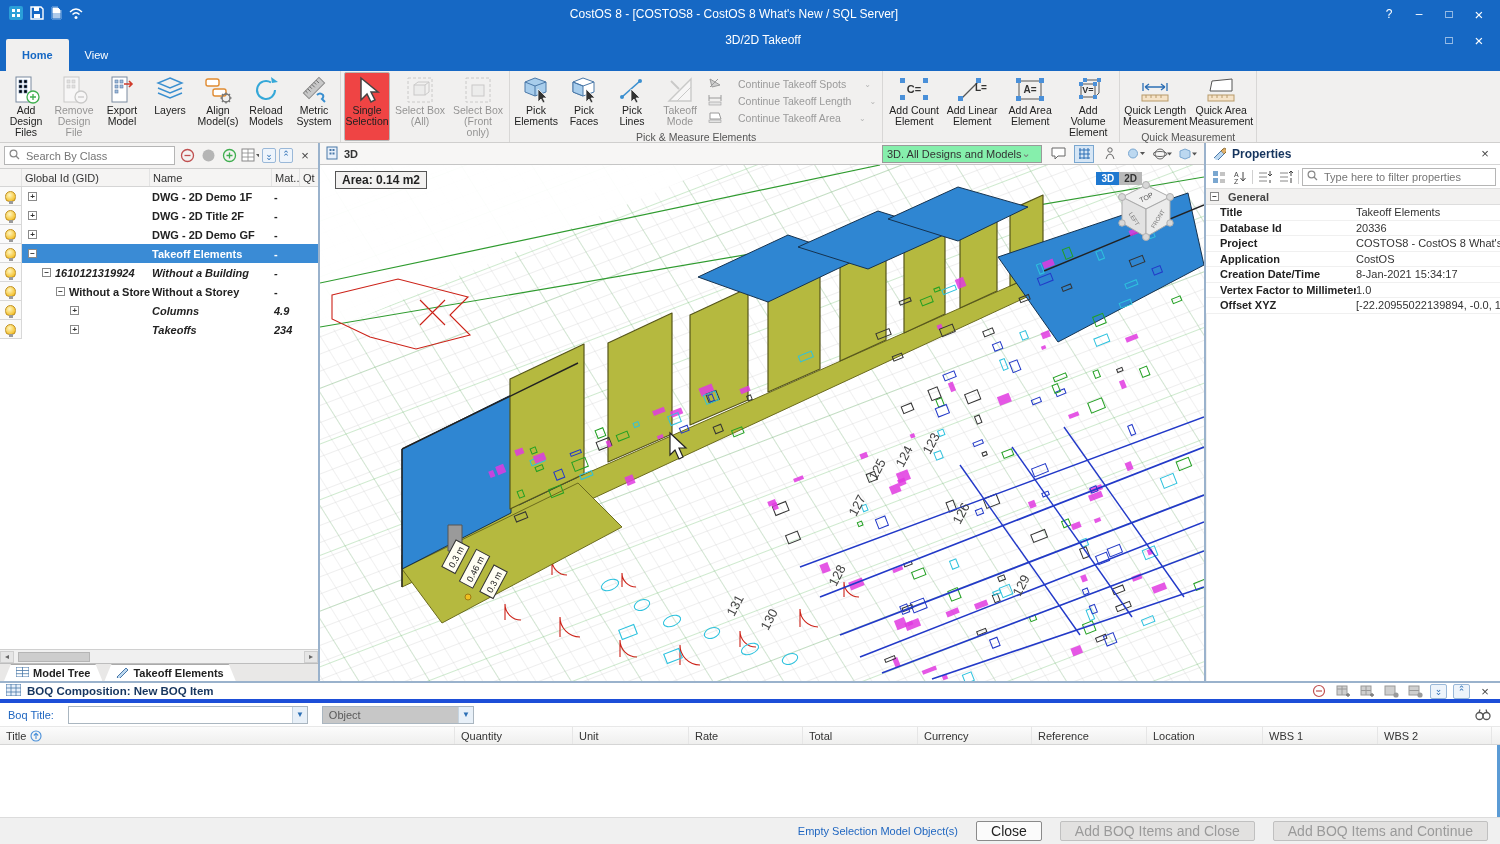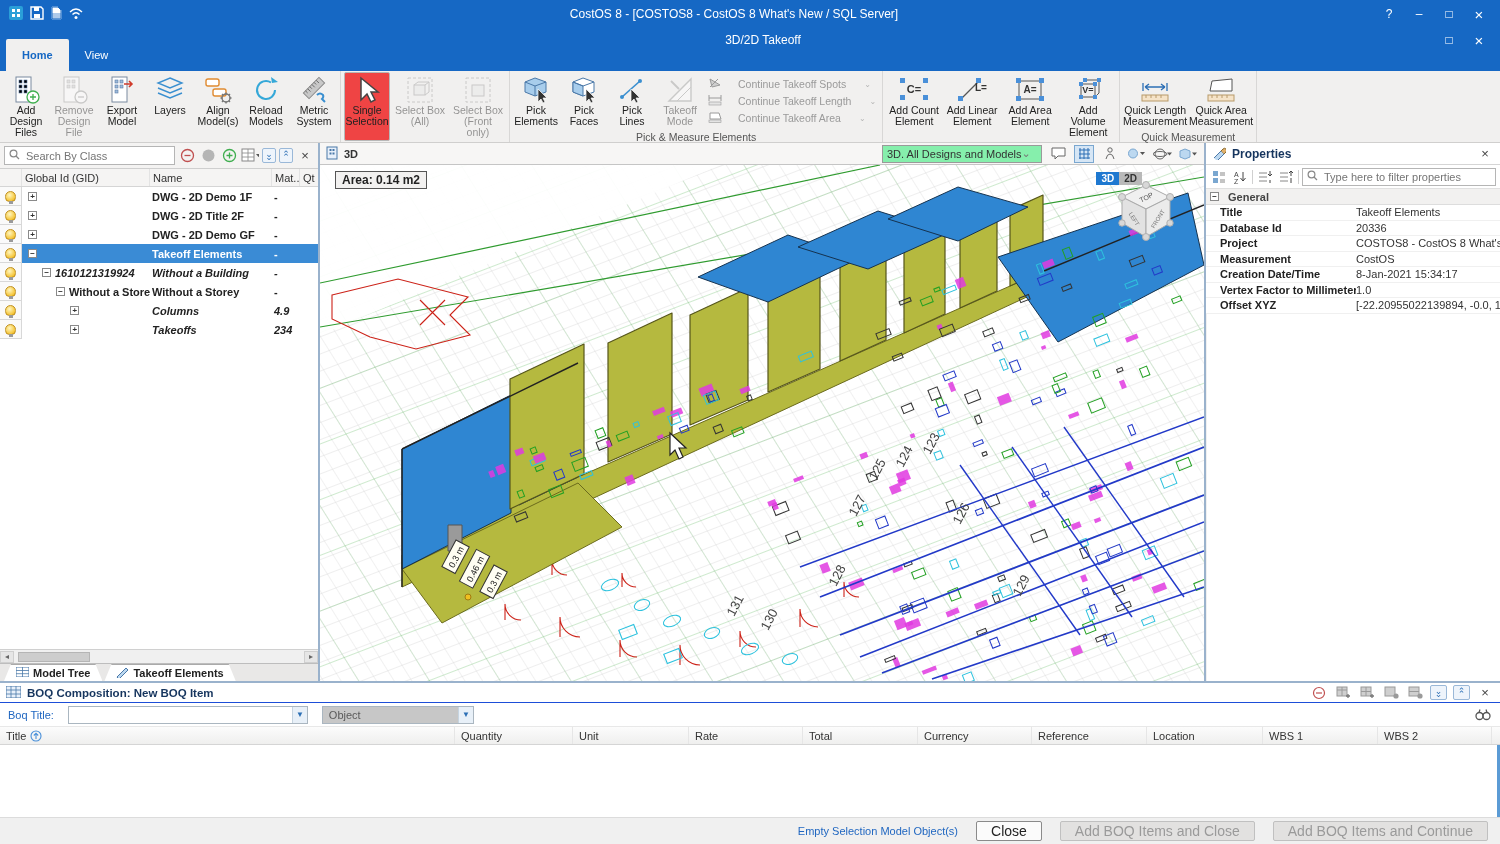--- a/index.html
+++ b/index.html
@@ -85,21 +85,21 @@
   .ptb .sep{width:1px;height:14px;background:#d0d0d0;}
   .pfilter{flex:1;height:18px;border:1px solid #b5b5b5;display:flex;align-items:center;gap:4px;padding:0 4px;}
   .pfilter input{border:none;outline:none;flex:1;font-size:11px;font-family:inherit;color:#777;min-width:0;background:transparent;}
   .psec{height:16px;background:#f2f1f0;border-bottom:1px solid #ddd;display:flex;align-items:center;gap:5px;padding:0 4px;font-weight:bold;color:#444;}
   .prow{display:grid;grid-template-columns:150px 1fr;height:15.5px;align-items:center;border-bottom:1px solid #f0f0f0;}
   .prow .pl{padding-left:14px;font-weight:bold;color:#222;overflow:hidden;white-space:nowrap;}
   .prow .pv{color:#333;overflow:hidden;white-space:nowrap;}
   .pfill{flex:1;border-left:1px solid #f0f0f0;}
   
   .boq{height:163px;border-top:2px solid #9ab2cc;background:#fff;display:flex;flex-direction:column;flex:0 0 auto;}
-  .bhead{height:20px;display:flex;align-items:center;gap:6px;padding:0 6px;border-bottom:1px solid #1d4ed8;}
+  .bhead{height:20px;display:flex;align-items:center;gap:6px;padding:0 6px;border-bottom:4px solid #1d4ed8;}
   .bhead .btitle{font-weight:bold;color:#16355e;font-size:11.5px;flex:1;}
   .bico{width:18px;height:16px;display:flex;align-items:center;justify-content:center;cursor:default;}
   .bctrl{height:24px;display:flex;align-items:center;gap:14px;padding:0 8px;border-bottom:1px solid #e8e8e8;}
   .bqlabel{color:#1f66c0;font-size:11px;}
   .combo{height:18px;border:1px solid #aab6c0;background:#fff;display:flex;align-items:center;justify-content:flex-end;cursor:default;}
   .combo .car{width:15px;height:100%;display:flex;align-items:center;justify-content:center;color:#2c6fb5;font-size:8px;background:#e8f0f8;border-left:1px solid #c6d4e0;}
   .combo.gray{background:#c7c7c7;justify-content:space-between;color:#5a5a5a;padding-left:6px;}
   .bthead{height:18px;display:flex;background:linear-gradient(#fcfcfc,#efefee);border-bottom:1px solid #d5d5d5;align-items:center;}
   .bth{padding:0 6px;color:#333;font-size:11px;display:flex;align-items:center;gap:4px;border-right:1px solid #e6e6e6;height:100%;white-space:nowrap;overflow:hidden;}
   .bbody{flex:1;background:#fff;border-right:3px solid #5b9bd5;}
@@ -1058,21 +1058,21 @@
           </div>
           <div class="prow">
             <div class="pl">Database Id</div>
             <div class="pv">20336</div>
           </div>
           <div class="prow">
             <div class="pl">Project</div>
             <div class="pv">COSTOS8 - CostOS 8 What's New</div>
           </div>
           <div class="prow">
-            <div class="pl">Measurement</div>
+            <div class="pl">Application</div>
             <div class="pv">CostOS</div>
           </div>
           <div class="prow">
             <div class="pl">Creation Date/Time</div>
             <div class="pv">8-Jan-2021  15:34:17</div>
           </div>
           <div class="prow">
             <div class="pl">Vertex Factor to Millimeter</div>
             <div class="pv">1.0</div>
           </div>

